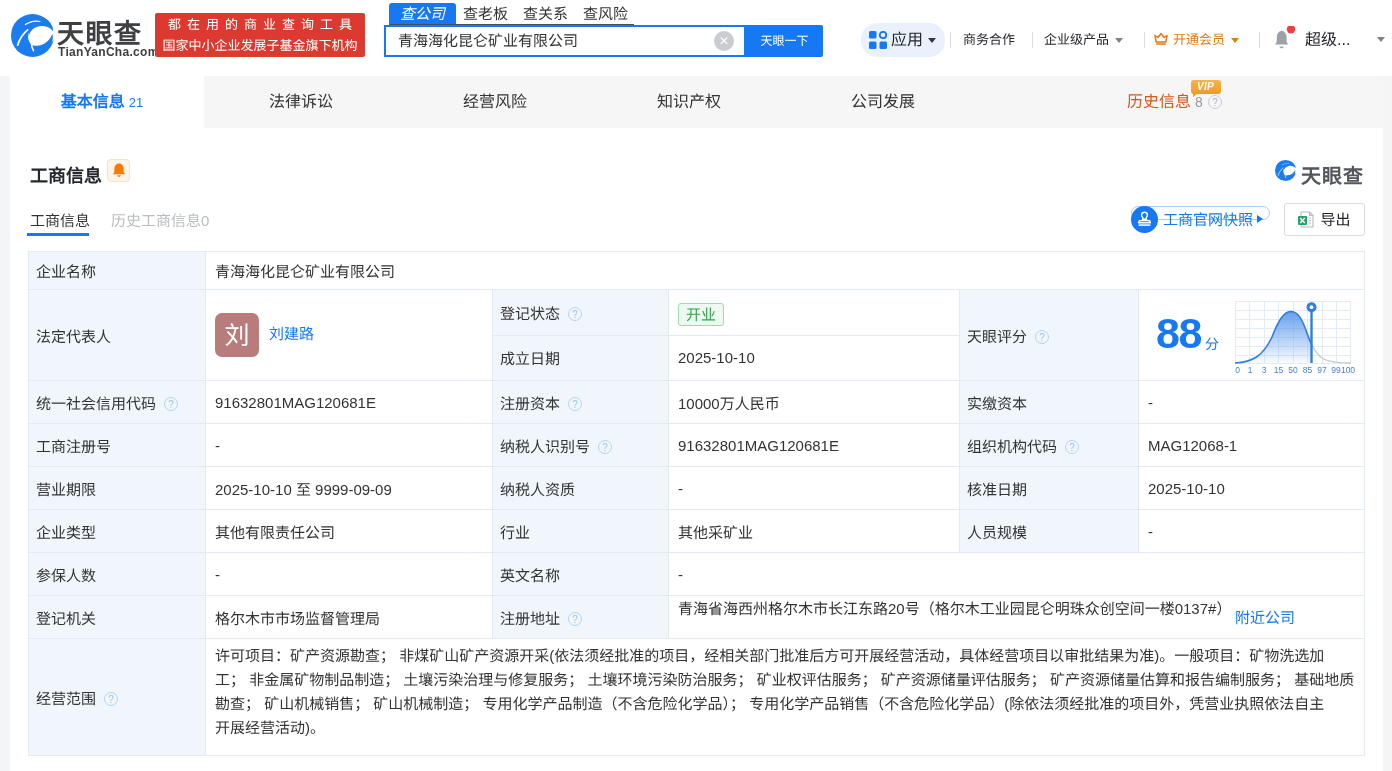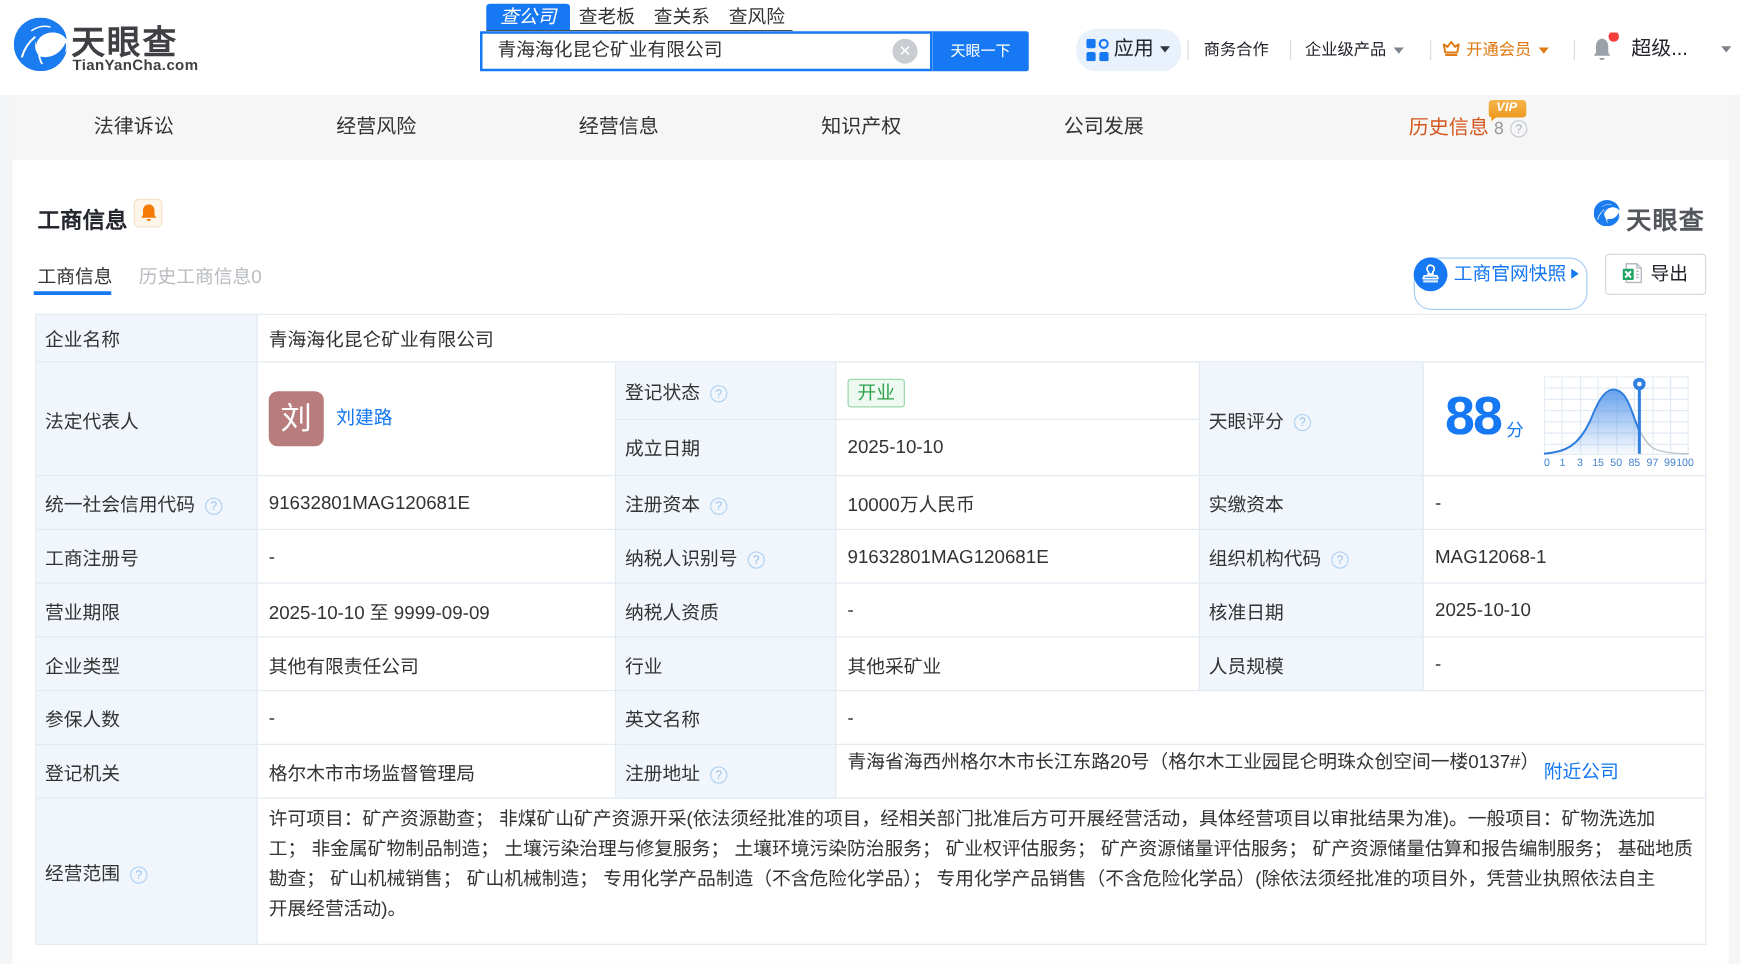--- a/index.html
+++ b/index.html
@@ -37,21 +37,21 @@
 .vip:after{content:"";position:absolute;left:2px;bottom:-3px;border-left:5px solid #ee9b1f;border-bottom:4px solid transparent}
 .qm{display:inline-block;width:14px;height:14px;border:1px solid #c6cdd6;border-radius:50%;color:#aab2bd;font-size:10px;line-height:13px;text-align:center;vertical-align:1px;margin-left:5px;font-weight:400}
 .qmb{display:inline-block;width:14px;height:14px;border:1px solid #b5d4f1;border-radius:50%;color:#9cc3e9;font-size:10px;line-height:13px;text-align:center;vertical-align:1px;margin-left:8px}
 .title{position:absolute;left:20px;top:85px;font-size:18px;font-weight:700;color:#25282e}
 .bellbox{position:absolute;left:97px;top:83px;width:23px;height:23px;background:#fdf4ea;border:1px solid #f8e2c8;border-radius:4px}
 .wmark{position:absolute;left:1265px;top:84px;height:22px;white-space:nowrap}
 .wmark span{font-size:20px;font-weight:700;color:#53565c;vertical-align:top;letter-spacing:1px}
 .subtab1{position:absolute;left:20px;top:133px;font-size:15px;color:#333}
 .subtab2{position:absolute;left:101px;top:133px;font-size:15px;color:#b9bcc1}
 .subline{position:absolute;left:17px;top:157px;width:62px;height:3px;background:#1678f2}
-.snapbtn{position:absolute;left:1121px;top:130px;width:139px;height:42px;border:1px solid #a8cdf4;border-radius:14px;background:#fff}
+.snapbtn{position:absolute;left:1121px;top:130px;width:139px;height:14px;border:1px solid #a8cdf4;border-radius:14px;background:#fff}
 .snapbtn .ic{position:absolute;left:-1px;top:-1px;width:27px;height:27px;border-radius:50%;background:#1678f2}
 .snapbtn .tx{position:absolute;left:31px;top:0;line-height:25px;font-size:15px;color:#1678f2;white-space:nowrap}
 .snapbtn .ar{position:absolute;right:6px;top:8px;width:0;height:0;border-top:4.5px solid transparent;border-bottom:4.5px solid transparent;border-left:6px solid #1678f2}
 .expbtn{position:absolute;left:1274px;top:127px;width:81px;height:33px;border:1px solid #d9dbde;border-radius:3px;background:#fff;line-height:31px;text-align:center;font-size:15px;color:#23252b}
 
 table{position:absolute;left:18px;top:175px;width:1336px;border-collapse:collapse;table-layout:fixed}
 td{border:1px solid #e3eaf2;font-size:15px;color:#333;padding:0 0 0 9px;vertical-align:middle}
 td.lb{background:#f0f6fc;padding-left:7px}
 a{color:#1678f2;text-decoration:none}
 .tag-open{display:inline-block;height:23px;line-height:21px;padding:0 7px;border:1px solid #9fd8ab;background:#eefaf1;color:#31a24c;border-radius:3px;position:relative;top:2px}
@@ -68,20 +68,24 @@
     <circle cx="30" cy="30" r="30" fill="#1b7cf0"></circle>
     <path d="M63 24 C58 17 50 13.5 41 14.5 C31 15.3 23.5 22.8 23.8 32 C24.1 41 31.5 47.5 40.5 46.8 C49 46.2 57 41 63 32 Z" fill="#fff"></path>
     <path d="M26 5.5 C38 -1 52 5.5 56.8 16 C58.2 19 58.9 22 59 24.5 C55 18.5 47.5 15.5 39.5 17 C31.5 18.5 26 24 25 31 C23.8 25.5 25.6 19.8 30 16 C24 17 19.6 21 17.5 26.5 C16.8 19 20 10.5 26 5.5 Z" fill="#1b7cf0"></path>
     <path d="M30.5 43.5 C37 45.5 44.5 43.5 50 38.8 C53.8 35.5 56.5 31.5 57.8 27.6 C59.8 36.5 56 46 48.2 50.3 C41 54.2 33.5 52 30.5 43.5 Z" fill="#1b7cf0"></path>
     <path d="M19.5 15 C26 10.5 34 9 41 10.5" stroke="#fff" stroke-width="1.7" fill="none"></path>
     <path d="M24 21.5 C16.5 27.5 11.5 35.5 9 44.5" stroke="#fff" stroke-width="2.4" fill="none"></path>
     <path d="M28 38 C28 43 29 47.5 31.8 52" stroke="#fff" stroke-width="2" fill="none"></path>
   </svg>
   <div class="logo-txt">天眼查</div>
   <div class="logo-sub">TianYanCha.com</div>
+  <div class="promo">
+      <div class="l1">都在用的商业查询工具</div>
+      <div class="l2">国家中小企业发展子基金旗下机构</div>
+    </div>
   <div class="stabs">
     <span class="stab on">查公司</span><span class="stab" style="margin-left:7px">查老板</span><span class="stab" style="margin-left:15px">查关系</span><span class="stab" style="margin-left:15px">查风险</span>
   </div>
   <div class="stabline"></div>
   <div class="sinput">青海海化昆仑矿业有限公司</div>
   <div class="sclear">✕</div>
   <div class="sbtn">天眼一下</div>
   <div class="appbox">
     <svg class="abs" style="left:8px;top:8px" width="18" height="18" viewBox="0 0 18 18">
       <rect x="0" y="0" width="7.5" height="7.5" rx="1.5" fill="#1678f2"></rect>
@@ -106,23 +110,23 @@
     <path d="M9.5 4.8 C6.5 5.5 4.8 7.8 4.8 11 L4.8 16 L3 18.6 L16.2 18.6 L14.6 16 L14.6 11 C14.6 7.8 12.5 5 9.5 4.8 Z" fill="#9aa1a8"></path>
     <path d="M7.4 20.4 C7.8 21.6 8.6 22.2 9.6 22.2 C10.6 22.2 11.4 21.6 11.8 20.4 Z" fill="#9aa1a8"></path>
     <circle cx="19" cy="3.2" r="4.2" fill="#f53f3f"></circle>
   </svg>
   <div class="hitem" style="left:1305px;font-size:16px">超级...</div>
   <span class="caret abs" style="left:1371px;top:37px"></span>
 </div>
 
 <div class="card">
   <div class="tabs">
+    <div class="tab on">基本信息<span class="cnt">21</span></div>
     <div class="tab">法律诉讼</div>
     <div class="tab">经营风险</div>
-    <div class="tab">经营信息</div>
     <div class="tab">知识产权</div>
     <div class="tab">公司发展</div>
     <div class="tab his">历史信息<span class="cnt2">8</span><span class="qm">?</span><span class="vip">VIP</span></div>
   </div>
   <div class="title">工商信息</div>
   <div class="bellbox">
     <svg style="position:absolute;left:4px;top:3px" width="14" height="15" viewBox="0 0 14 15">
         <path d="M7 0.5 C4.2 0.5 2.4 2.6 2.4 5.3 L2.4 9 L1 11.2 L13 11.2 L11.6 9 L11.6 5.3 C11.6 2.6 9.8 0.5 7 0.5 Z" fill="#f57a05"></path>
         <path d="M5.2 12.2 C5.5 13.3 6.2 13.9 7 13.9 C7.8 13.9 8.5 13.3 8.8 12.2 Z" fill="#f57a05"></path>
       </svg>

